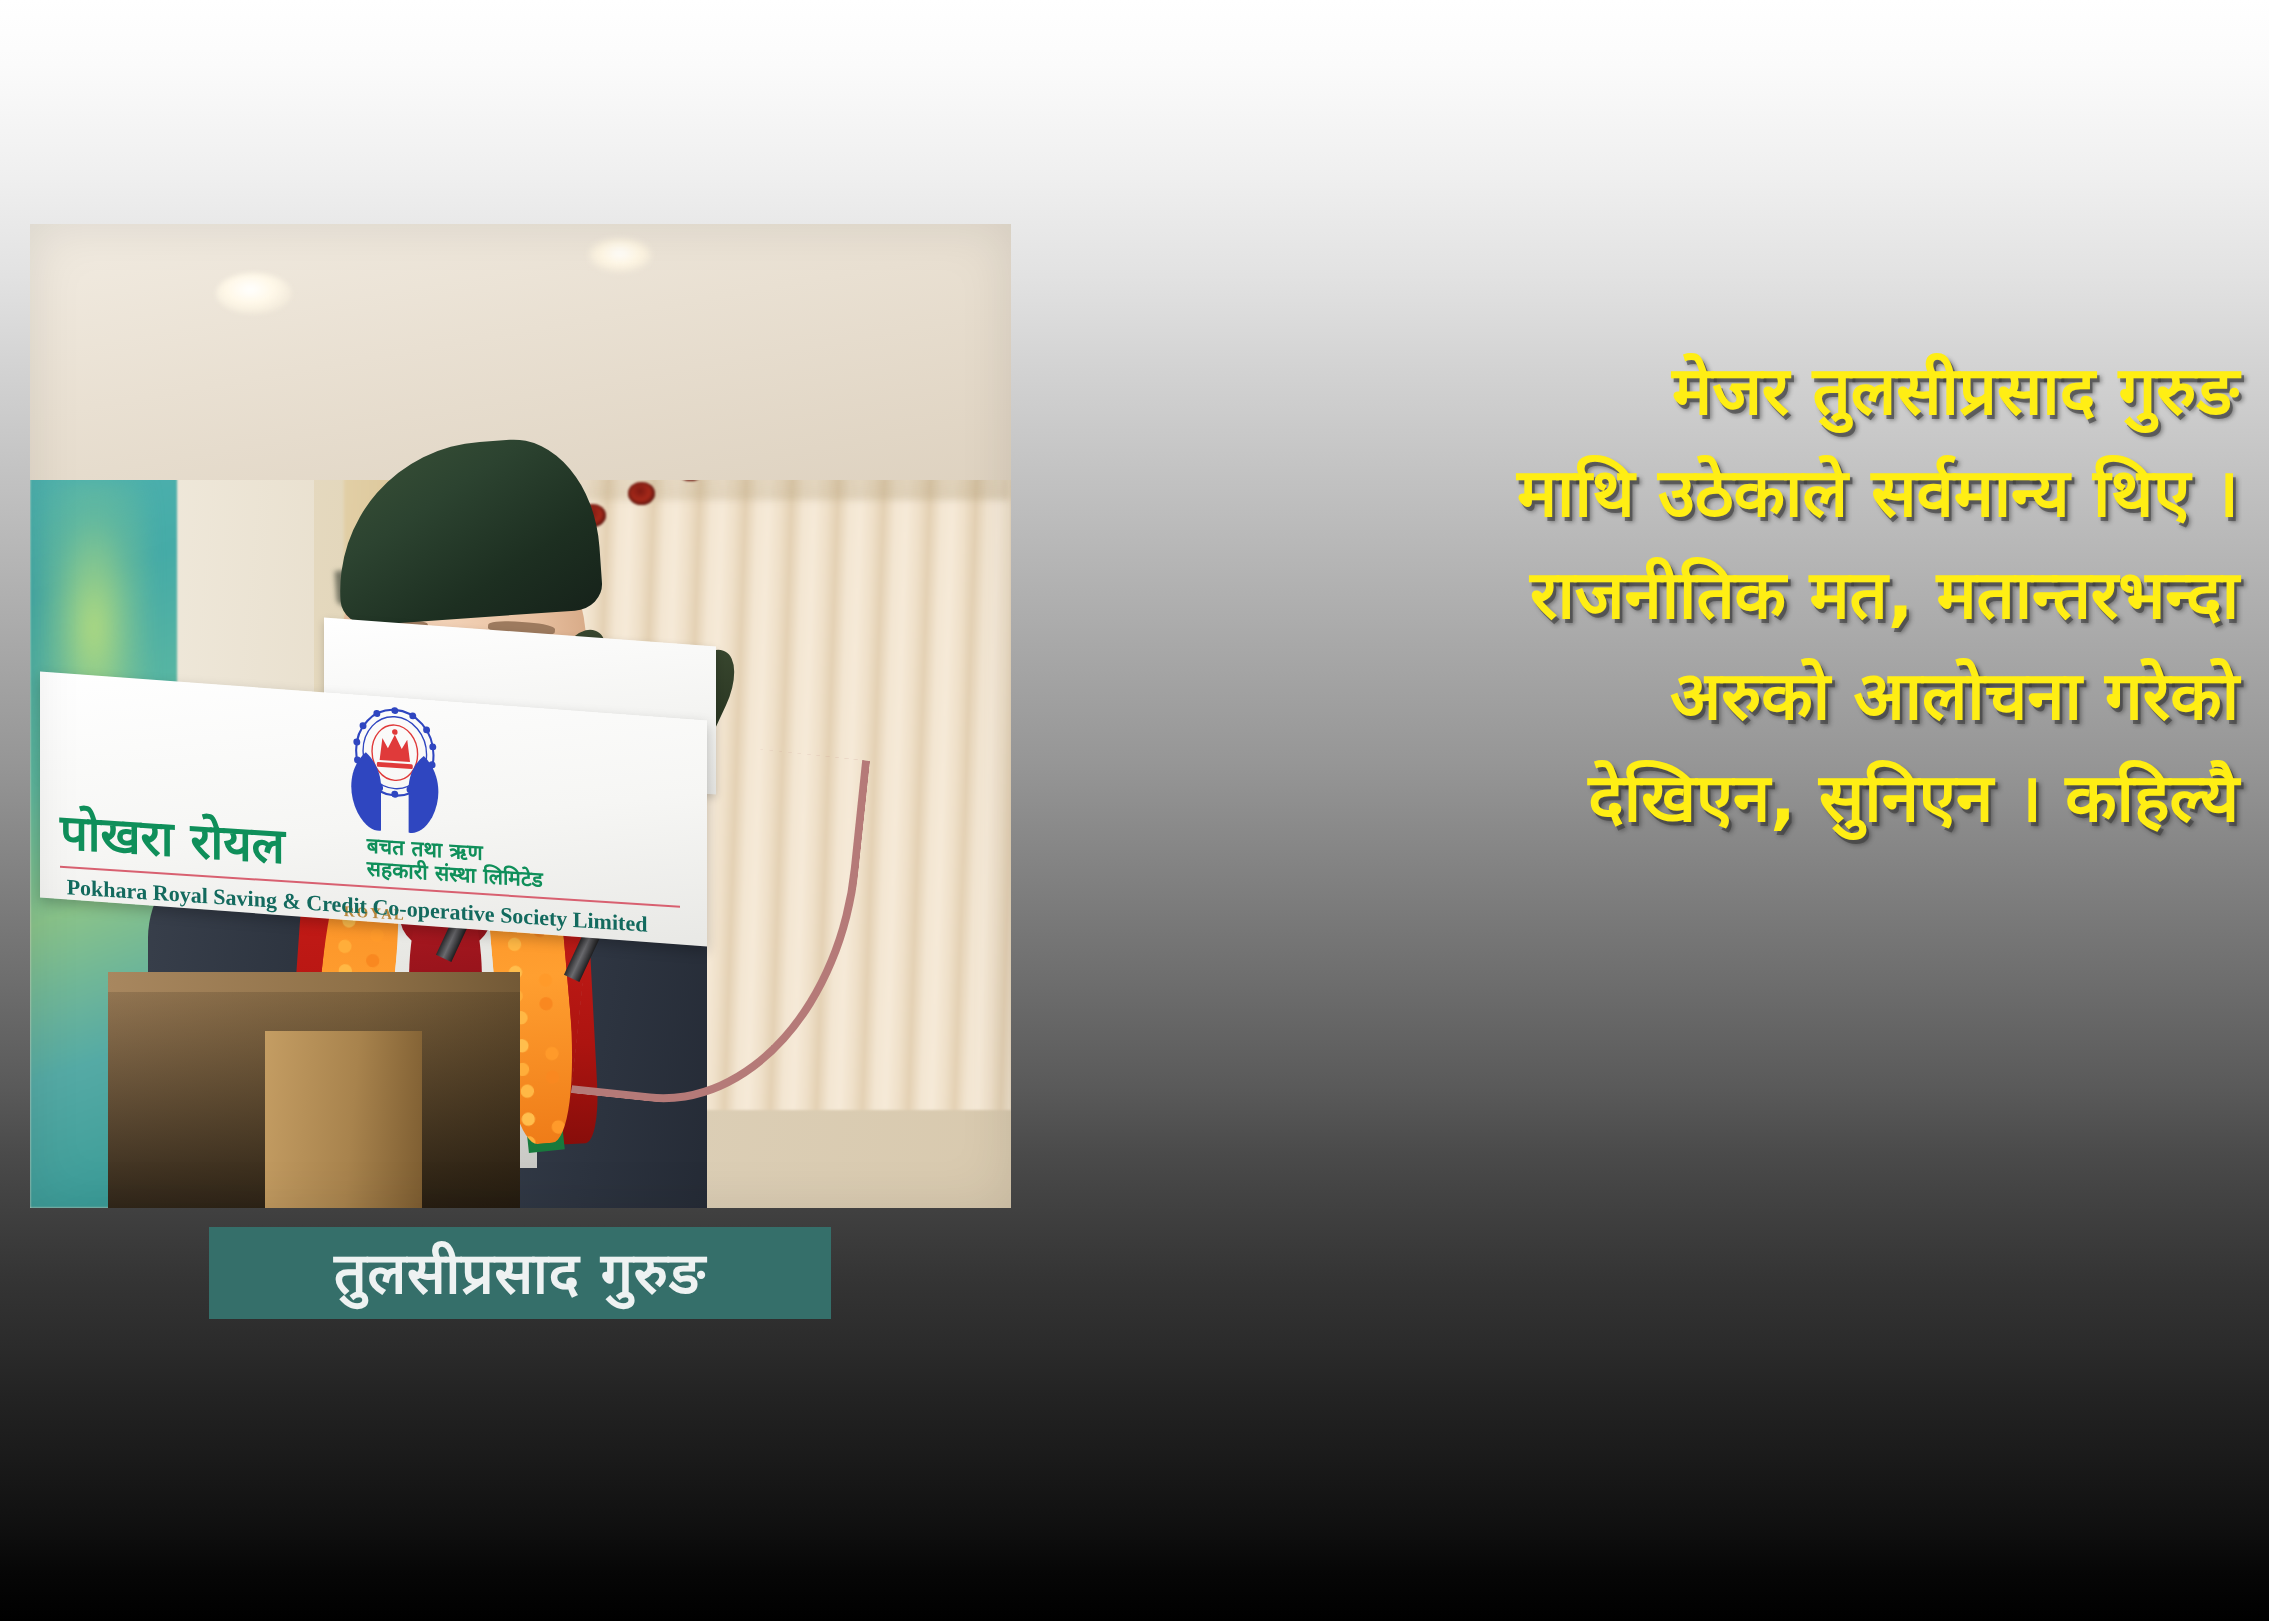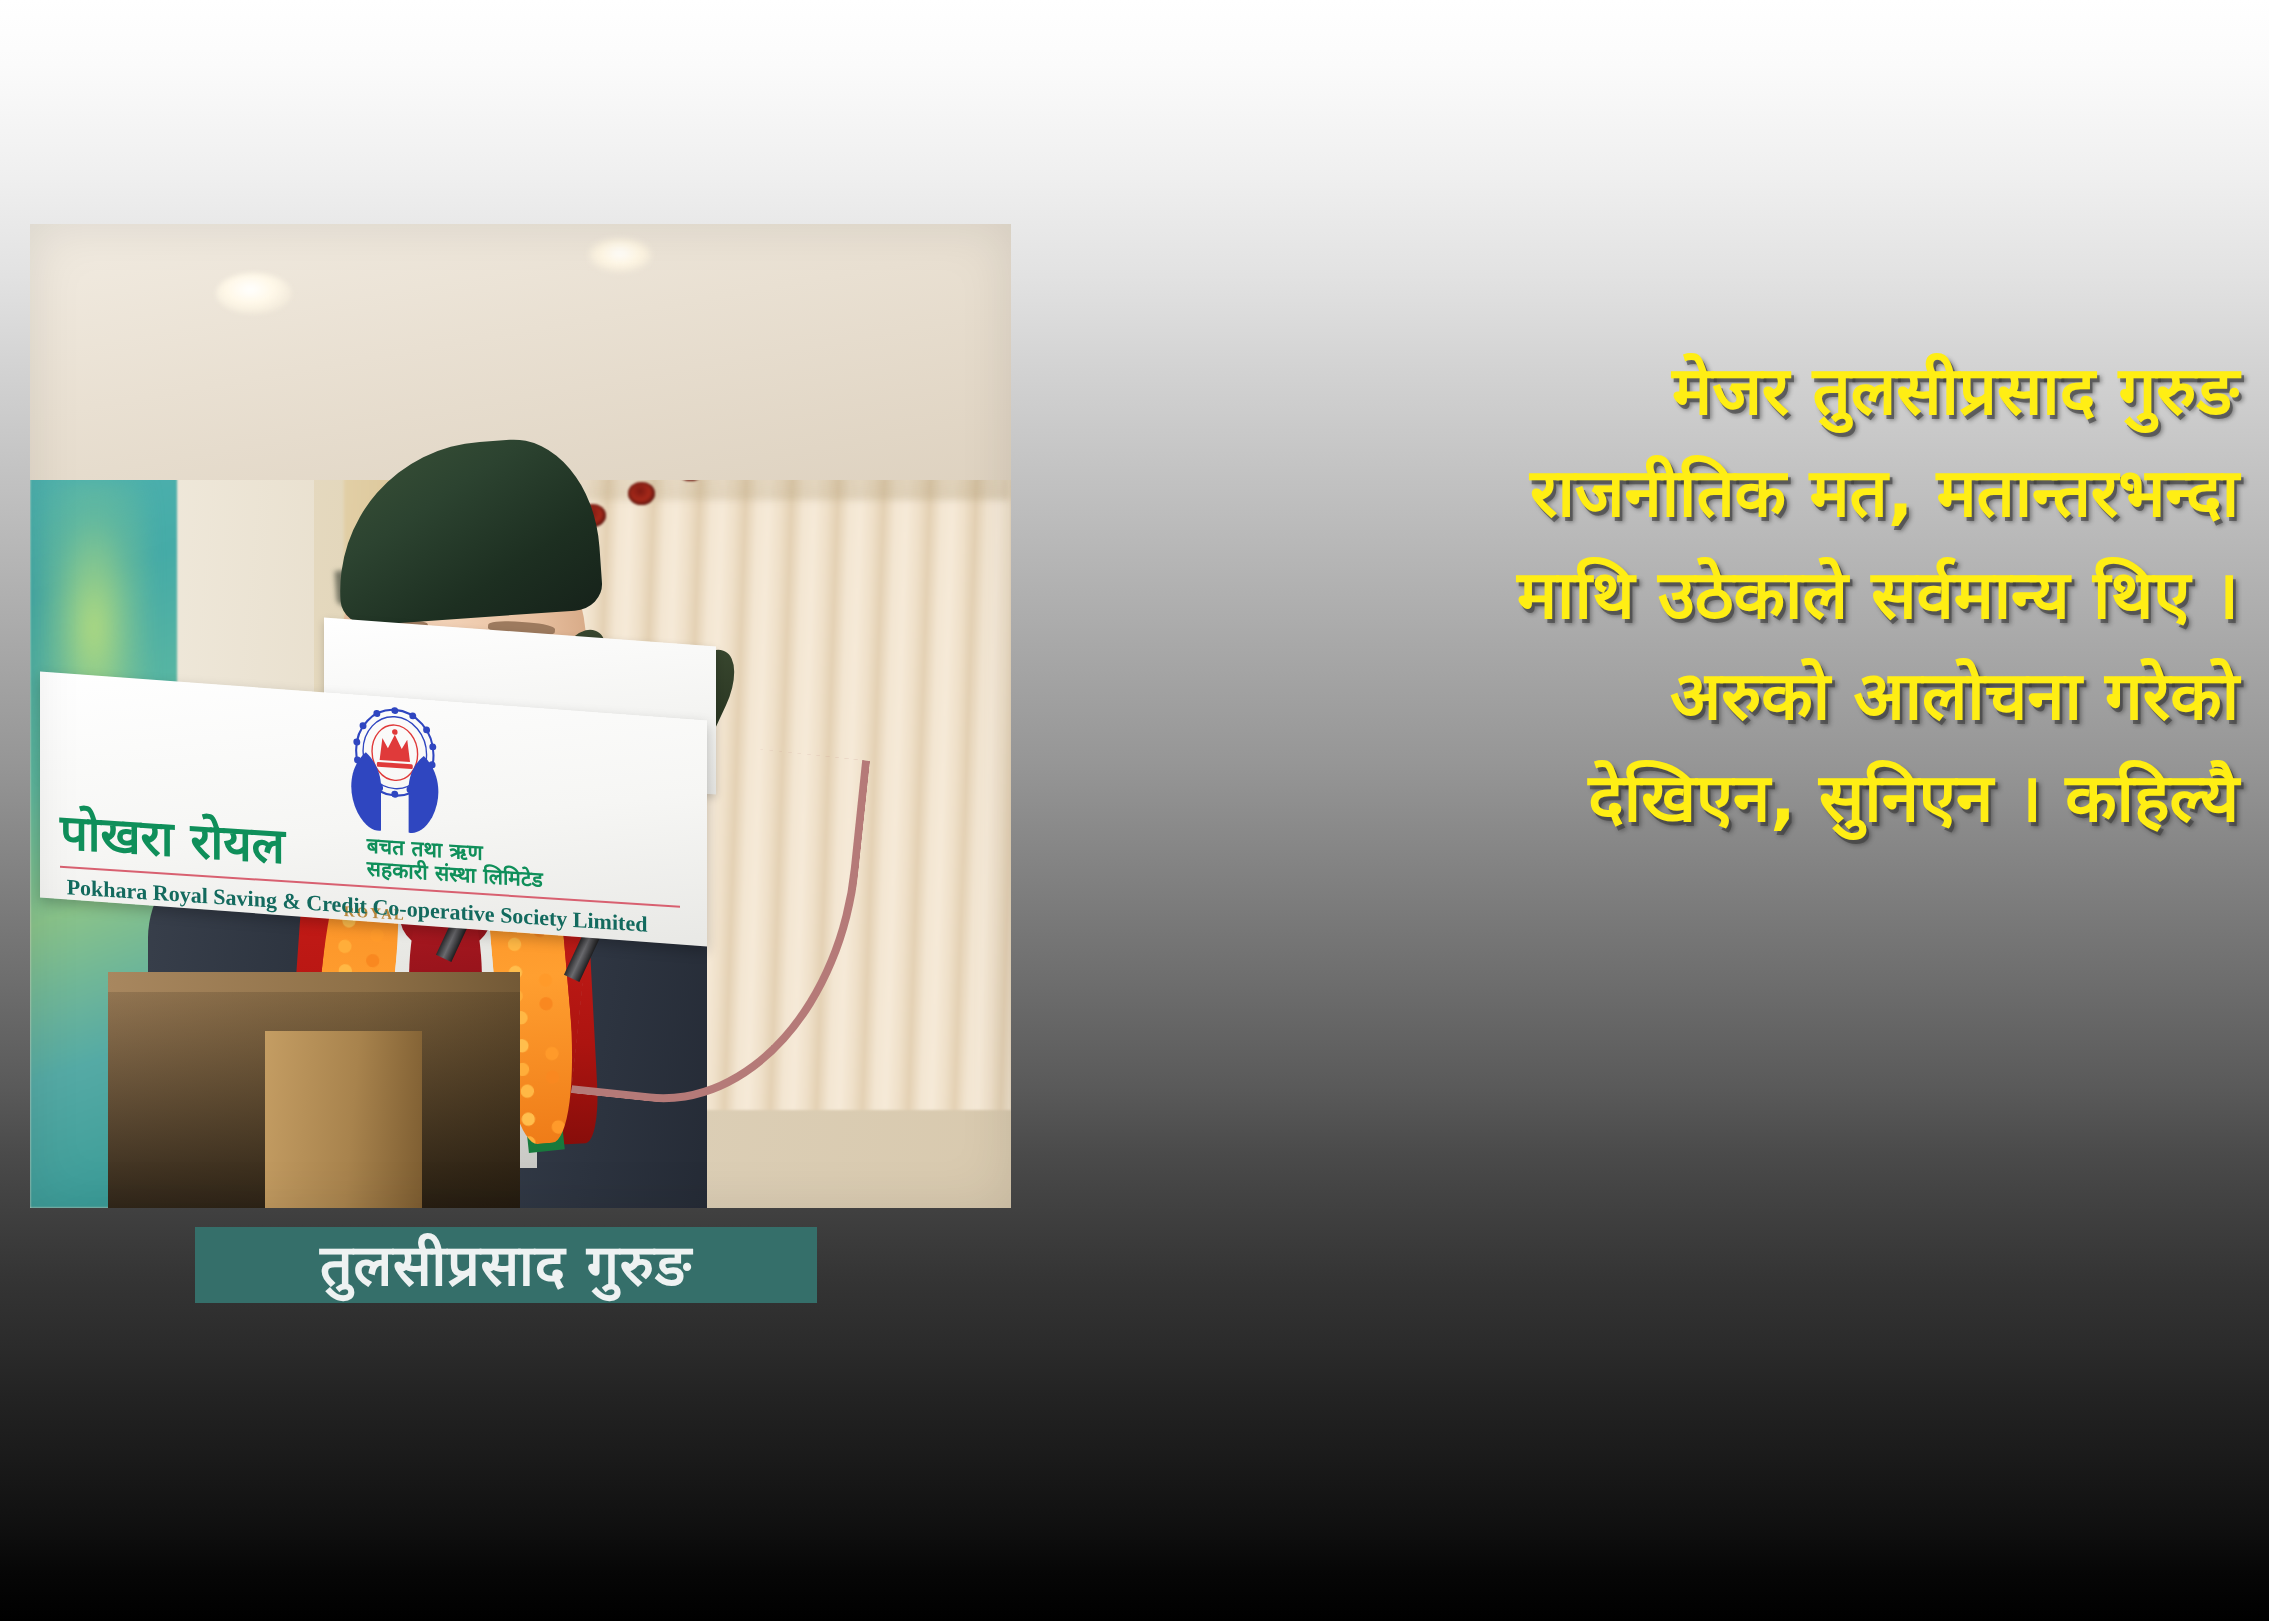--- a/index.html
+++ b/index.html
@@ -365,24 +365,24 @@
 
   .photo-vignette {
     position: absolute; inset: 0;
     box-shadow: inset 0 0 53px rgba(0,0,0,0.10);
     pointer-events: none;
   }
 
   
   .name-banner {
     position: absolute;
-    left: 195px;
+    left: 209px;
     top: 1227px;
     width: 622px;
-    height: 76px;
+    height: 92px;
     background: #356f6a;
     display: flex;
     align-items: center;
     justify-content: center;
     text-align: center;
   }
   .name-banner span {
     font-family: "DejaVu Sans", sans-serif;
     font-weight: 700;
     font-size: 57px;
@@ -545,20 +545,20 @@
       <div class="photo-vignette"></div>
     </div>
   </div>
 
   <div class="name-banner">
     <span>तुलसीप्रसाद गुरुङ</span>
   </div>
 
   <div class="headline">
     <div class="ln">मेजर तुलसीप्रसाद गुरुङ</div>
+    <div class="ln">माथि उठेकाले सर्वमान्य थिए ।</div>
     <div class="ln">राजनीतिक मत, मतान्तरभन्दा</div>
-    <div class="ln">माथि उठेकाले सर्वमान्य थिए ।</div>
     <div class="ln">अरुको आलोचना गरेको</div>
     <div class="ln">देखिएन, सुनिएन । कहिल्यै</div>
   </div>
 
 </div>
 
 
 </body></html>

